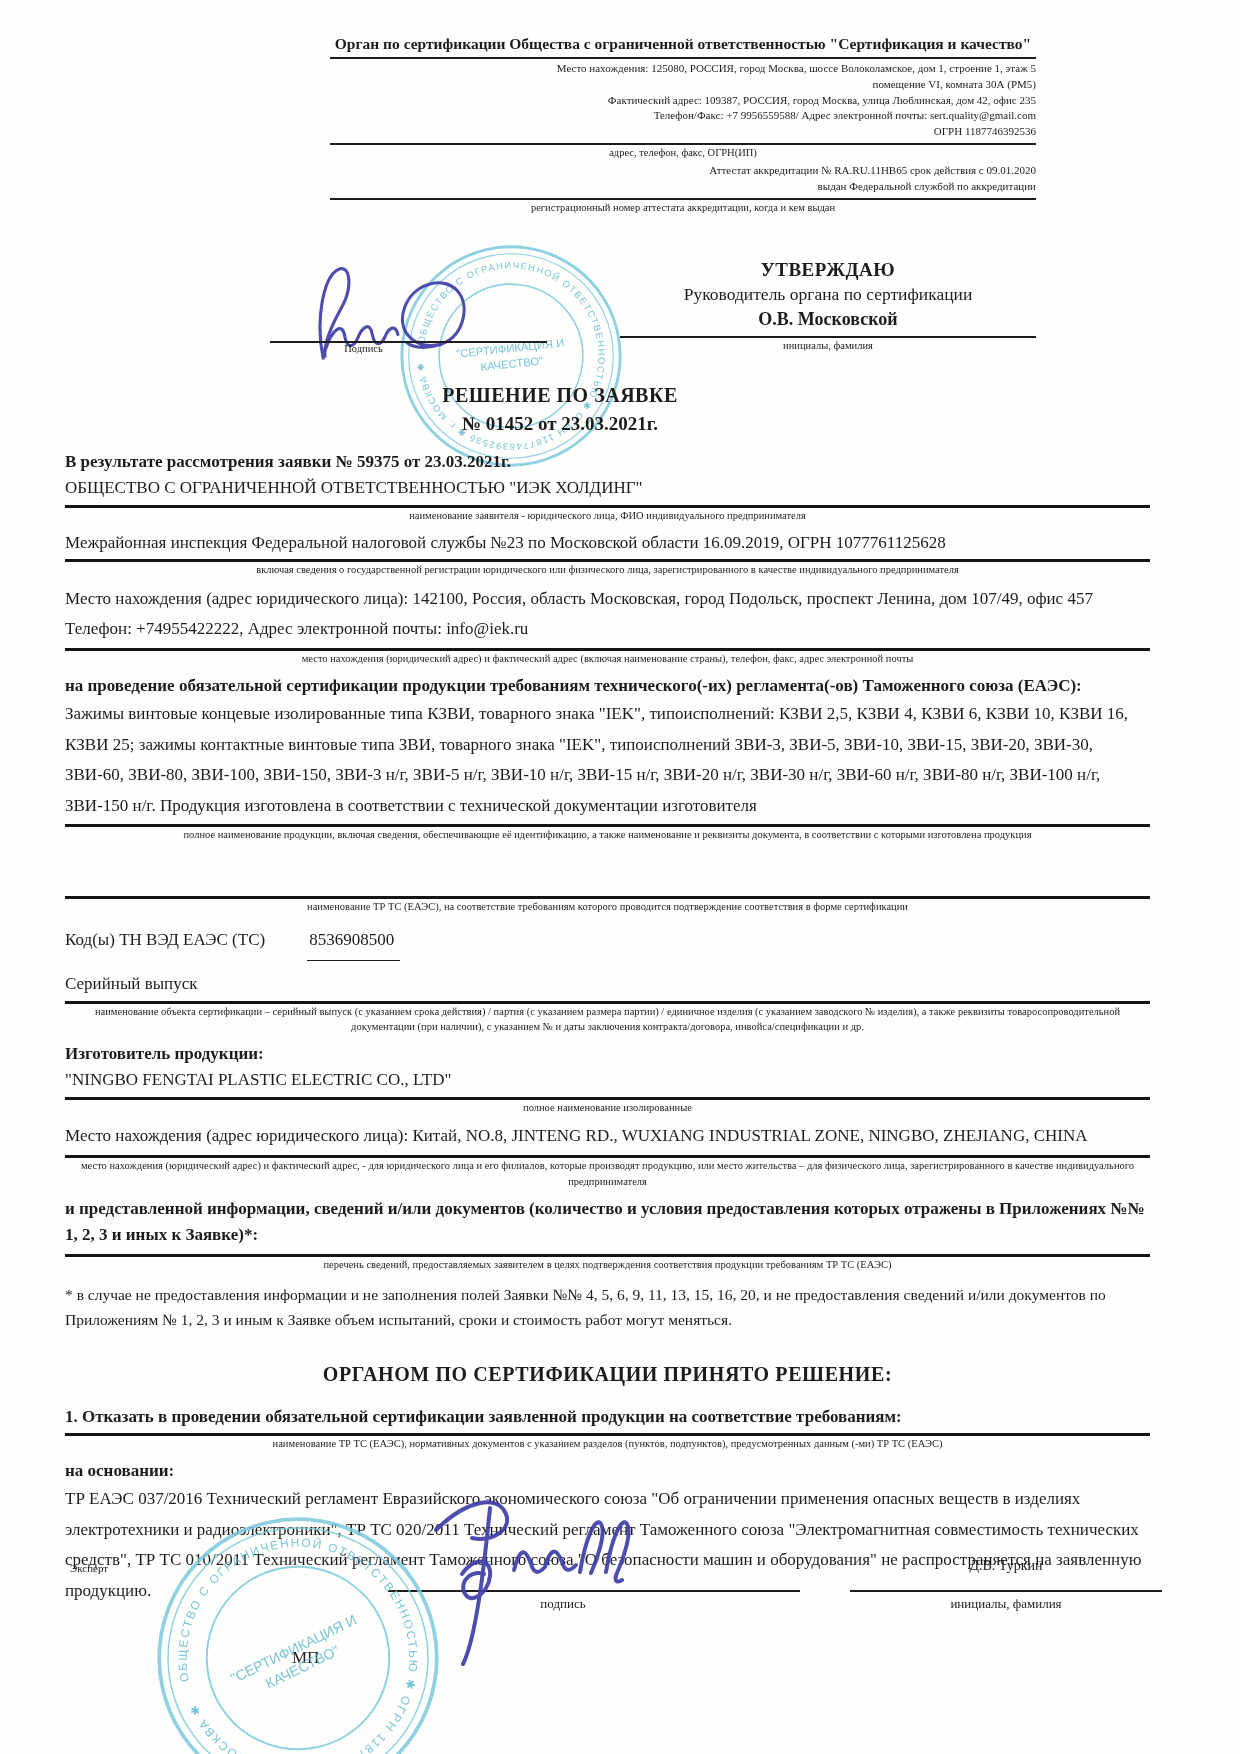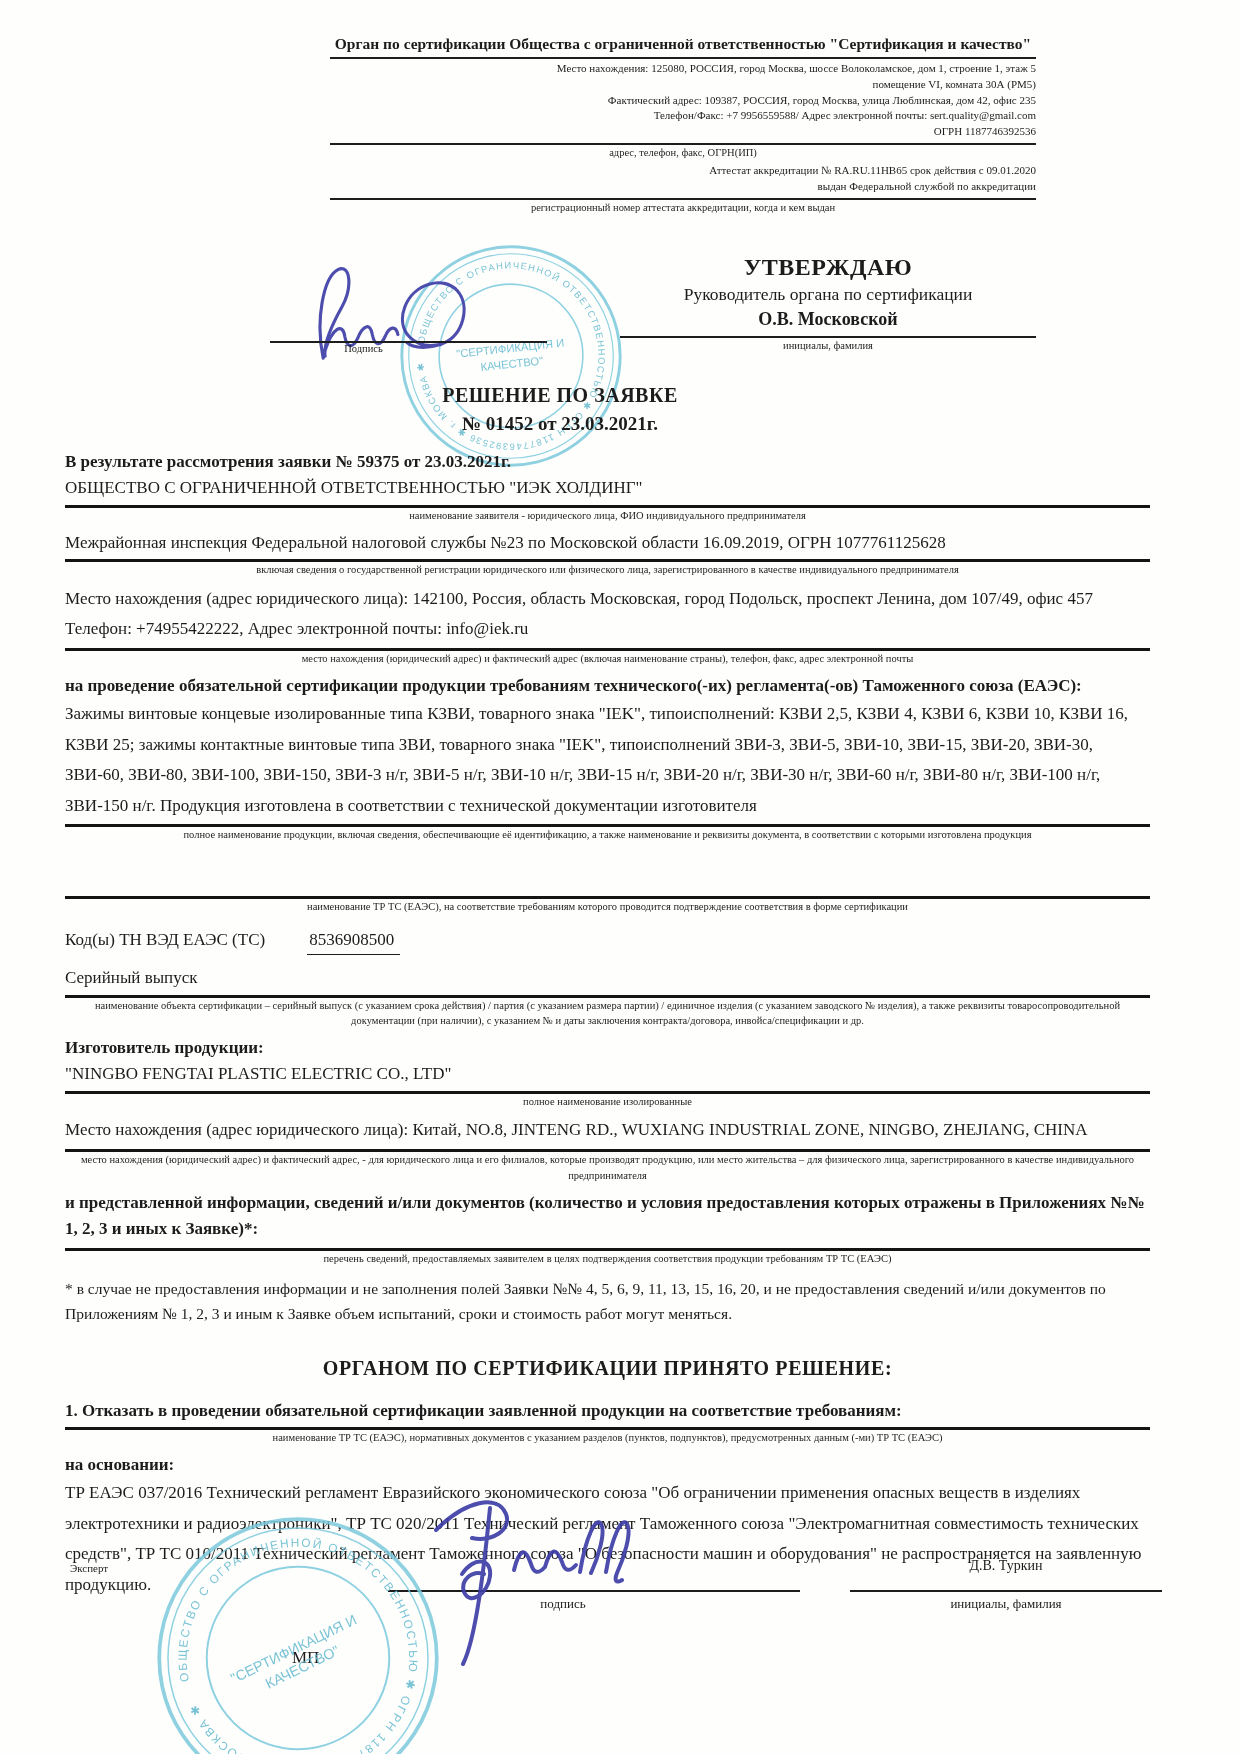--- a/index.html
+++ b/index.html
@@ -17,38 +17,38 @@
   .rule2 { border-top:2.5px solid #1d1d1d; margin-top:4px; }
   .cap { font-size:10.5px; text-align:center; line-height:1.5; color:#1f1f1f; }
   .hdr-right { font-size:11px; text-align:right; line-height:1.42; margin-top:2px; }
 
   
   .approval { display:flex; margin-top:20px; height:118px; margin-left:0; }
   .app-left { width:555px; display:flex; flex-direction:column; justify-content:flex-end; }
   .sig-line-l { border-top:2px solid #1d1d1d; width:277px; margin-left:205px; }
   .sig-cap-l { font-size:10.5px; width:277px; margin-left:160px; text-align:center; }
   .app-right { width:416px; display:flex; flex-direction:column; justify-content:flex-end; text-align:center; }
-  .approve-title { font-size:24px; font-weight:bold; letter-spacing:.5px; }
+  .approve-title { font-size:19px; font-weight:bold; letter-spacing:.5px; }
   .approve-role { font-size:17.5px; margin-top:3px; }
   .approve-name { font-size:18px; font-weight:bold; margin-top:4px; padding-bottom:6px; }
   .sig-line-r { border-top:2px solid #1d1d1d; }
 
   
   .title-block { width:990px; text-align:center; margin-top:30px; }
   .title-1 { font-size:20px; font-weight:bold; letter-spacing:.5px; }
   .title-2 { font-size:19px; font-weight:bold; margin-top:6px; }
 
   
   .body-txt { font-size:17px; line-height:1.55; }
   .b-bold { font-weight:bold; }
   .rule4 { border-top:3.5px solid #141414; margin-top:3px; }
   .mt6 { margin-top:6px; } .mt10 { margin-top:10px; } .mt14 { margin-top:14px; }
   .gap46 { height:50px; }
   .code-line { font-size:17px; margin-top:12px; }
-  .code-val { display:inline-block; margin-left:42px; border-bottom:1.5px solid #1c1c1c; padding:0 6px 1px 2px; }
+  .code-val { display:inline-block; margin-left:42px; border-bottom:1.5px solid #1c1c1c; padding:0 6px 7px 2px; }
   .loose { line-height:1.8; }
   .center-head { text-align:center; font-size:20px; font-weight:bold; letter-spacing:.6px; margin-top:26px; }
   .foot-note { font-size:15.5px; line-height:1.6; margin-top:10px; }
 
   
   .stamp { position:absolute; opacity:.85; pointer-events:none; }
   .stamp-top { left:393px; top:238px; width:236px; height:236px; transform:rotate(8deg); }
   .stamp-bottom { left:148px; top:1508px; width:300px; height:300px; transform:rotate(-12deg); }
   .sig-ink { position:absolute; pointer-events:none; }
   .sig-top { left:292px; top:248px; width:200px; height:118px; }

